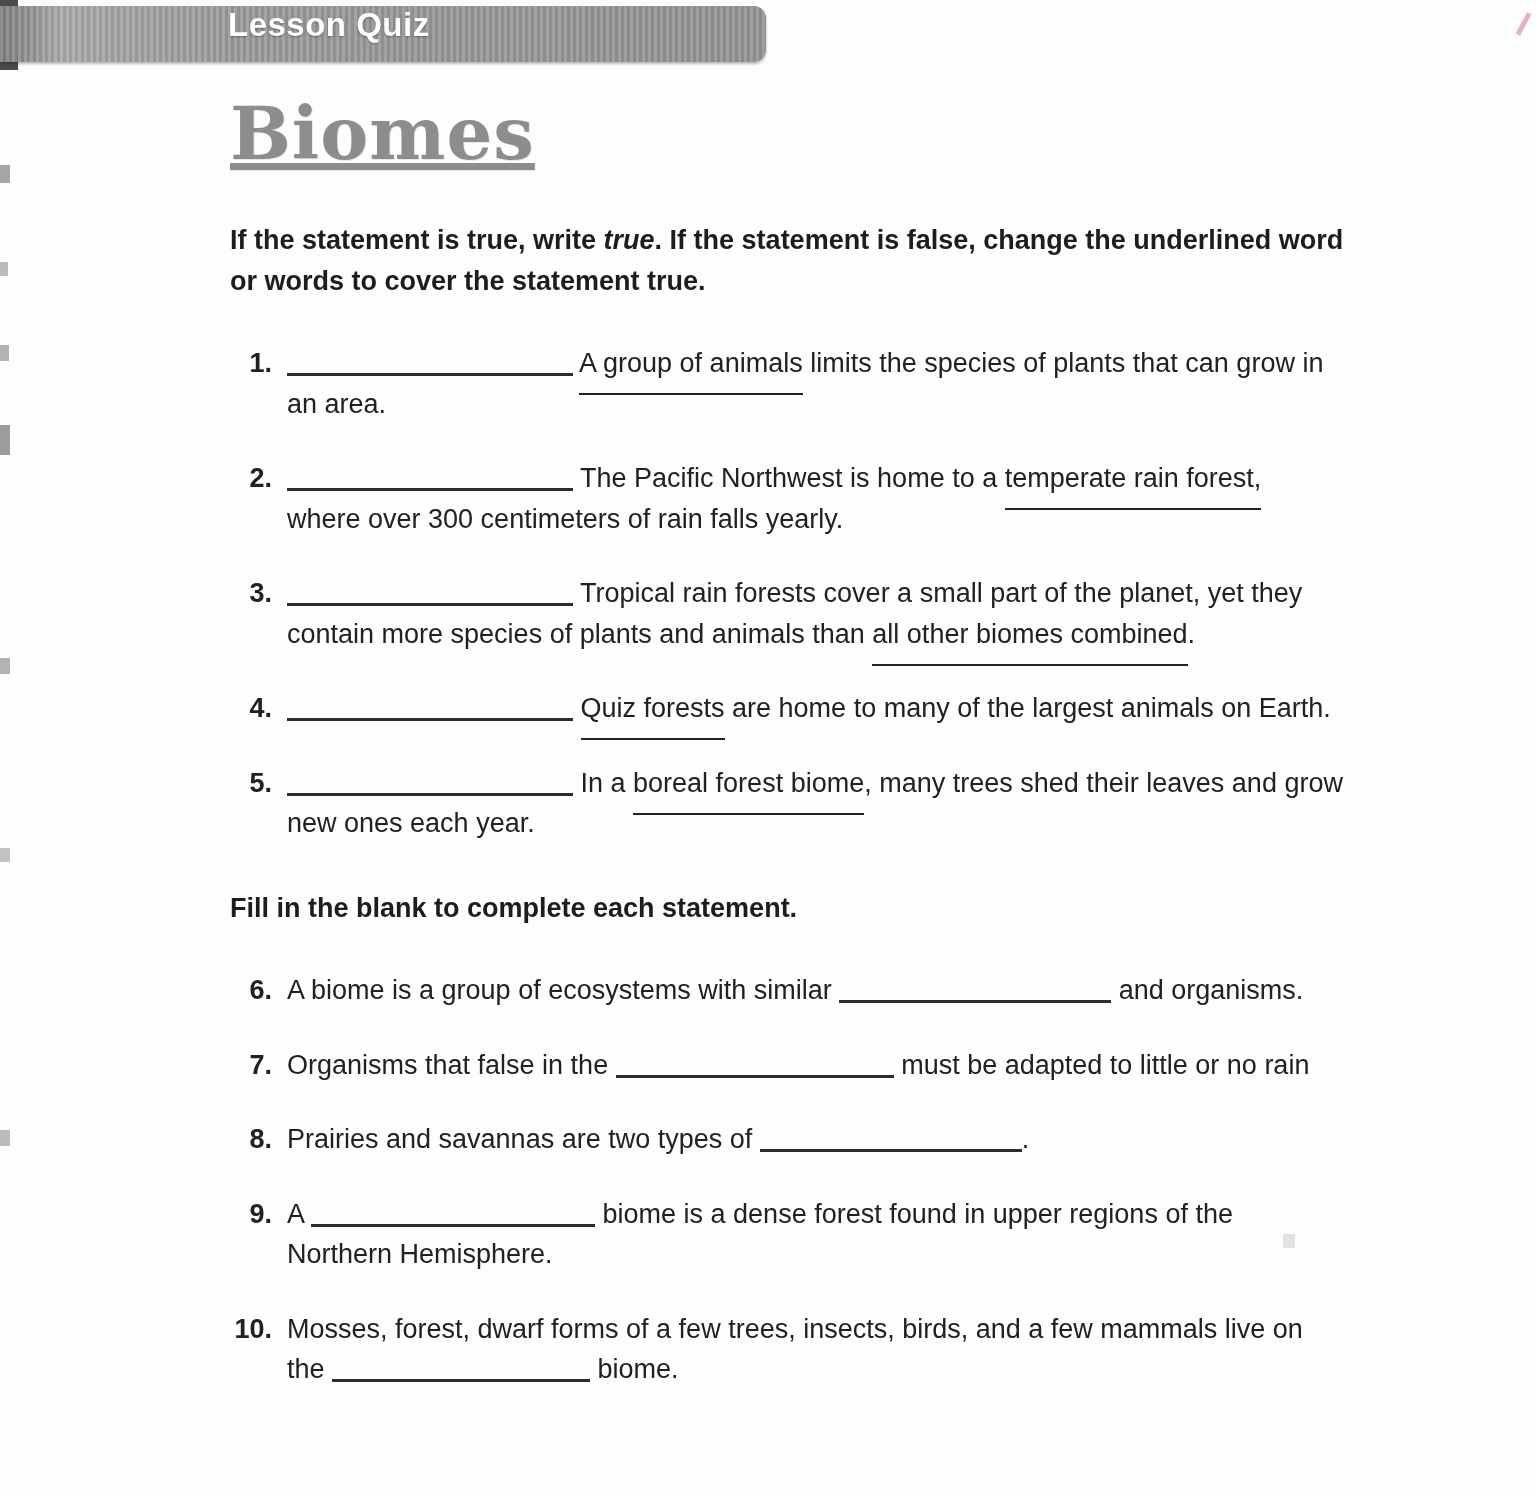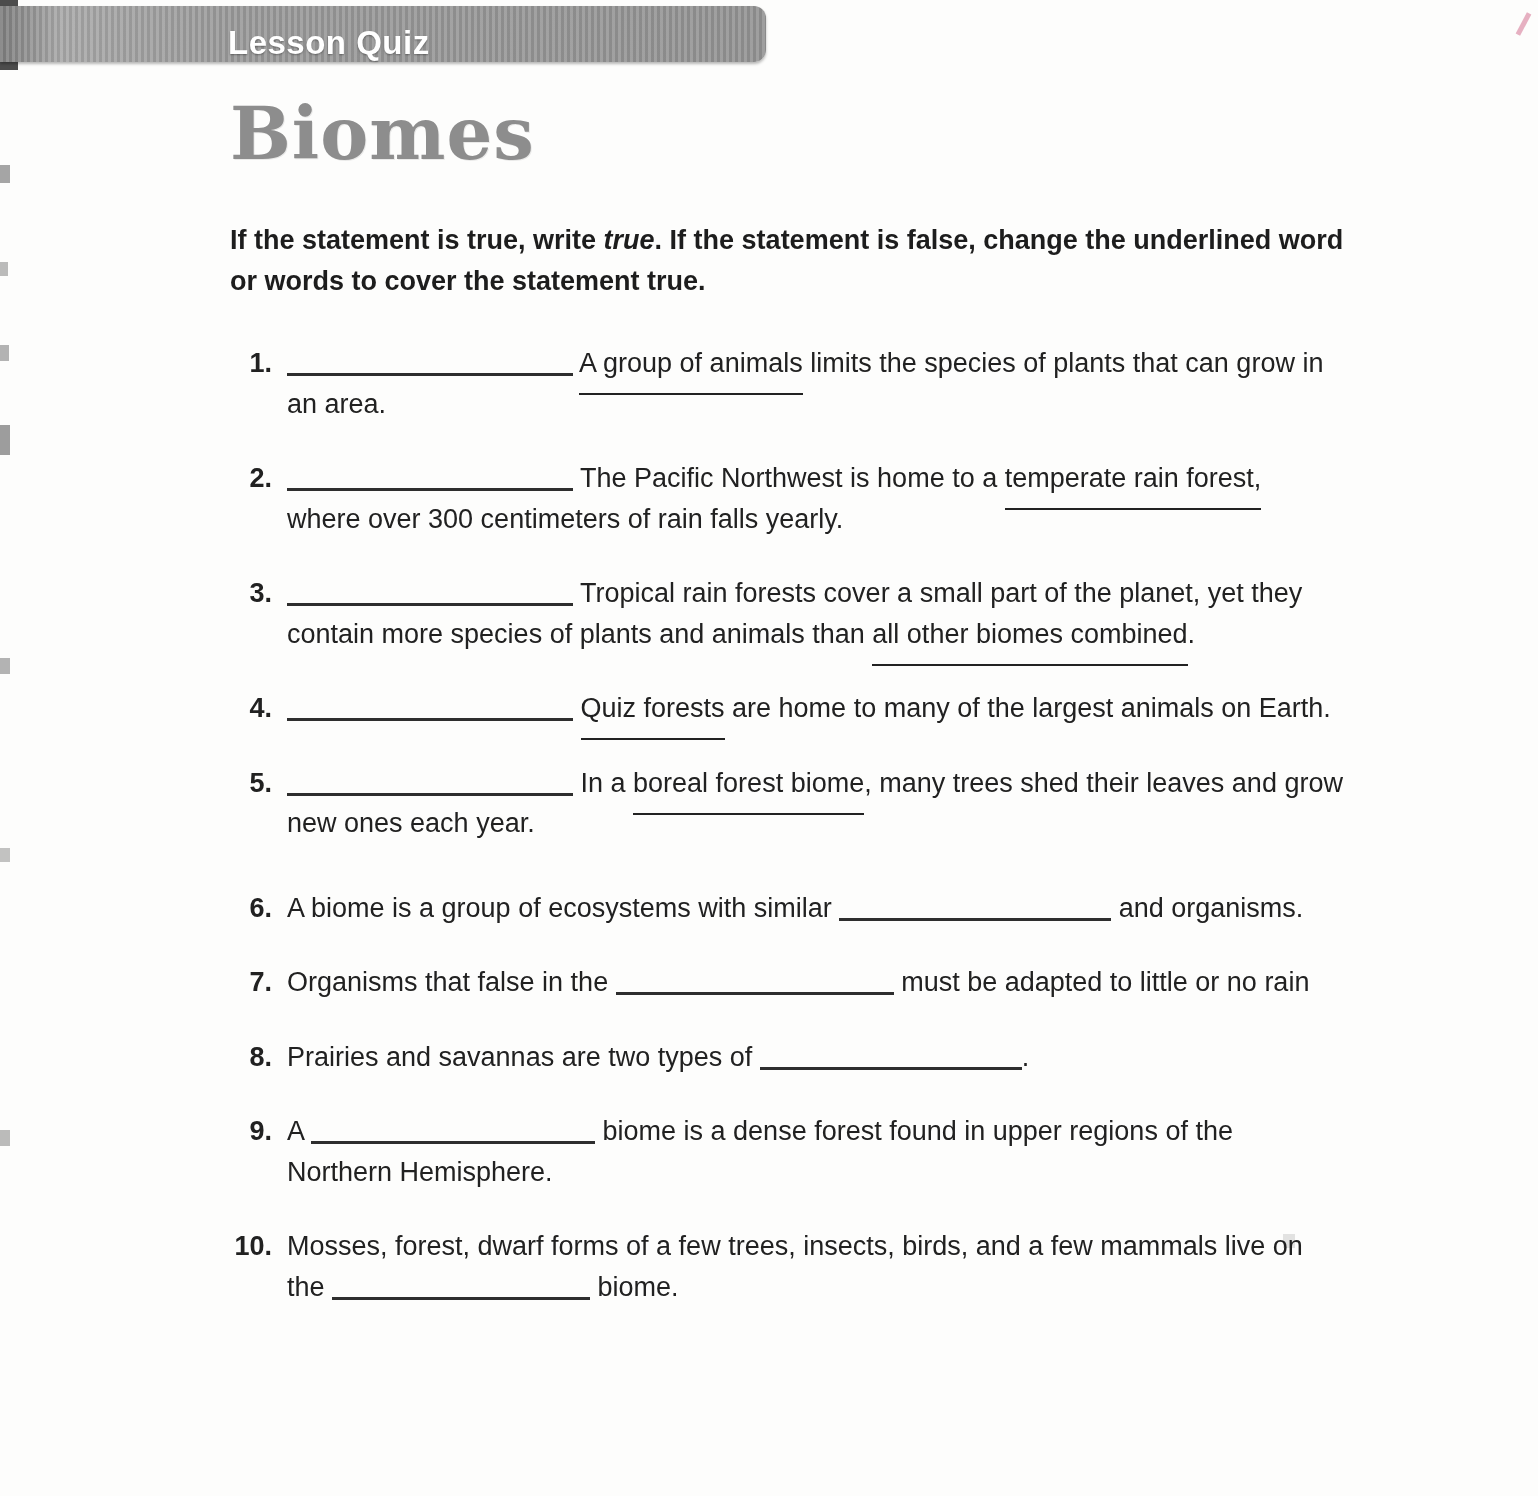--- a/index.html
+++ b/index.html
@@ -17,21 +17,21 @@
   .banner {
     position: absolute;
     left: 0; top: 6px;
     width: 766px; height: 56px;
     background:
       repeating-linear-gradient(90deg, rgba(255,255,255,0.10) 0 3px, rgba(0,0,0,0.07) 3px 6px),
       linear-gradient(90deg, #7f7f7f 0px, #aaaaaa 60px, #9b9b9b 230px, #949494 100%);
     border-radius: 0 12px 12px 0;
     box-shadow: 0 2px 3px rgba(0,0,0,0.28);
     display: flex;
-    align-items: flex-end;
+    align-items: flex-start;
     padding-left: 228px;
     box-sizing: border-box;
   }
   .banner-label {
     color: #ffffff;
     font-size: 33px;
     font-weight: bold;
     letter-spacing: 0.5px;
     text-shadow: 0 1px 2px rgba(0,0,0,0.35);
   }
@@ -115,21 +115,21 @@
     <div class="art" style="left:0; top:1130px; width:10px; height:16px; opacity:0.45;"></div>
     <div class="art" style="left:1521px; top:12px; width:5px; height:24px; background:#e09cb2; transform:rotate(28deg); opacity:0.8;"></div>
     <div class="art" style="left:1283px; top:1234px; width:12px; height:14px; opacity:0.18;"></div>
   </div>
 
   <div class="banner">
     <span class="banner-label">Lesson Quiz</span>
   </div>
 
   <div class="content">
-    <h1 class="title" style="color: rgb(141, 141, 141);">Biomes</h1>
+    <h1 class="title" style="color: rgb(141, 141, 141); text-decoration: underline;">Biomes</h1>
     <div id="sections">
         <section class="quiz-section">
           <p class="instructions"><span>If the statement is true, write </span><span class="it">true</span><span>. If the statement is false, change the underlined word</span><br><span>or words to cover the statement true.</span></p>
           <div>
             <div class="item">
               <span class="num">1.</span>
               <span class="qbody"><span class="blank" style="width: 286px;"></span><span class="txt"> </span><span class="uline">A group of animals</span><span class="txt"> limits the species of plants that can grow in</span><br><span class="txt">an area.</span></span>
             </div>
             <div class="item">
               <span class="num">2.</span>
@@ -143,20 +143,21 @@
               <span class="num">4.</span>
               <span class="qbody"><span class="blank" style="width: 286px;"></span><span class="txt"> </span><span class="uline">Quiz forests</span><span class="txt"> are home to many of the largest animals on Earth.</span></span>
             </div>
             <div class="item">
               <span class="num">5.</span>
               <span class="qbody"><span class="blank" style="width: 286px;"></span><span class="txt"> In a </span><span class="uline">boreal forest biome</span><span class="txt">, many trees shed their leaves and grow</span><br><span class="txt">new ones each year.</span></span>
             </div>
           </div>
         </section>
         <section class="quiz-section">
+          <p class="instructions"><span>Fill in the blank to complete each statement.</span></p>
           <div>
             <div class="item">
               <span class="num">6.</span>
               <span class="qbody"><span class="txt">A biome is a group of ecosystems with similar </span><span class="blank" style="width: 272px;"></span><span class="txt"> and organisms.</span></span>
             </div>
             <div class="item">
               <span class="num">7.</span>
               <span class="qbody"><span class="txt">Organisms that false in the </span><span class="blank" style="width: 278px;"></span><span class="txt"> must be adapted to little or no rain</span><br></span>
             </div>
             <div class="item">

